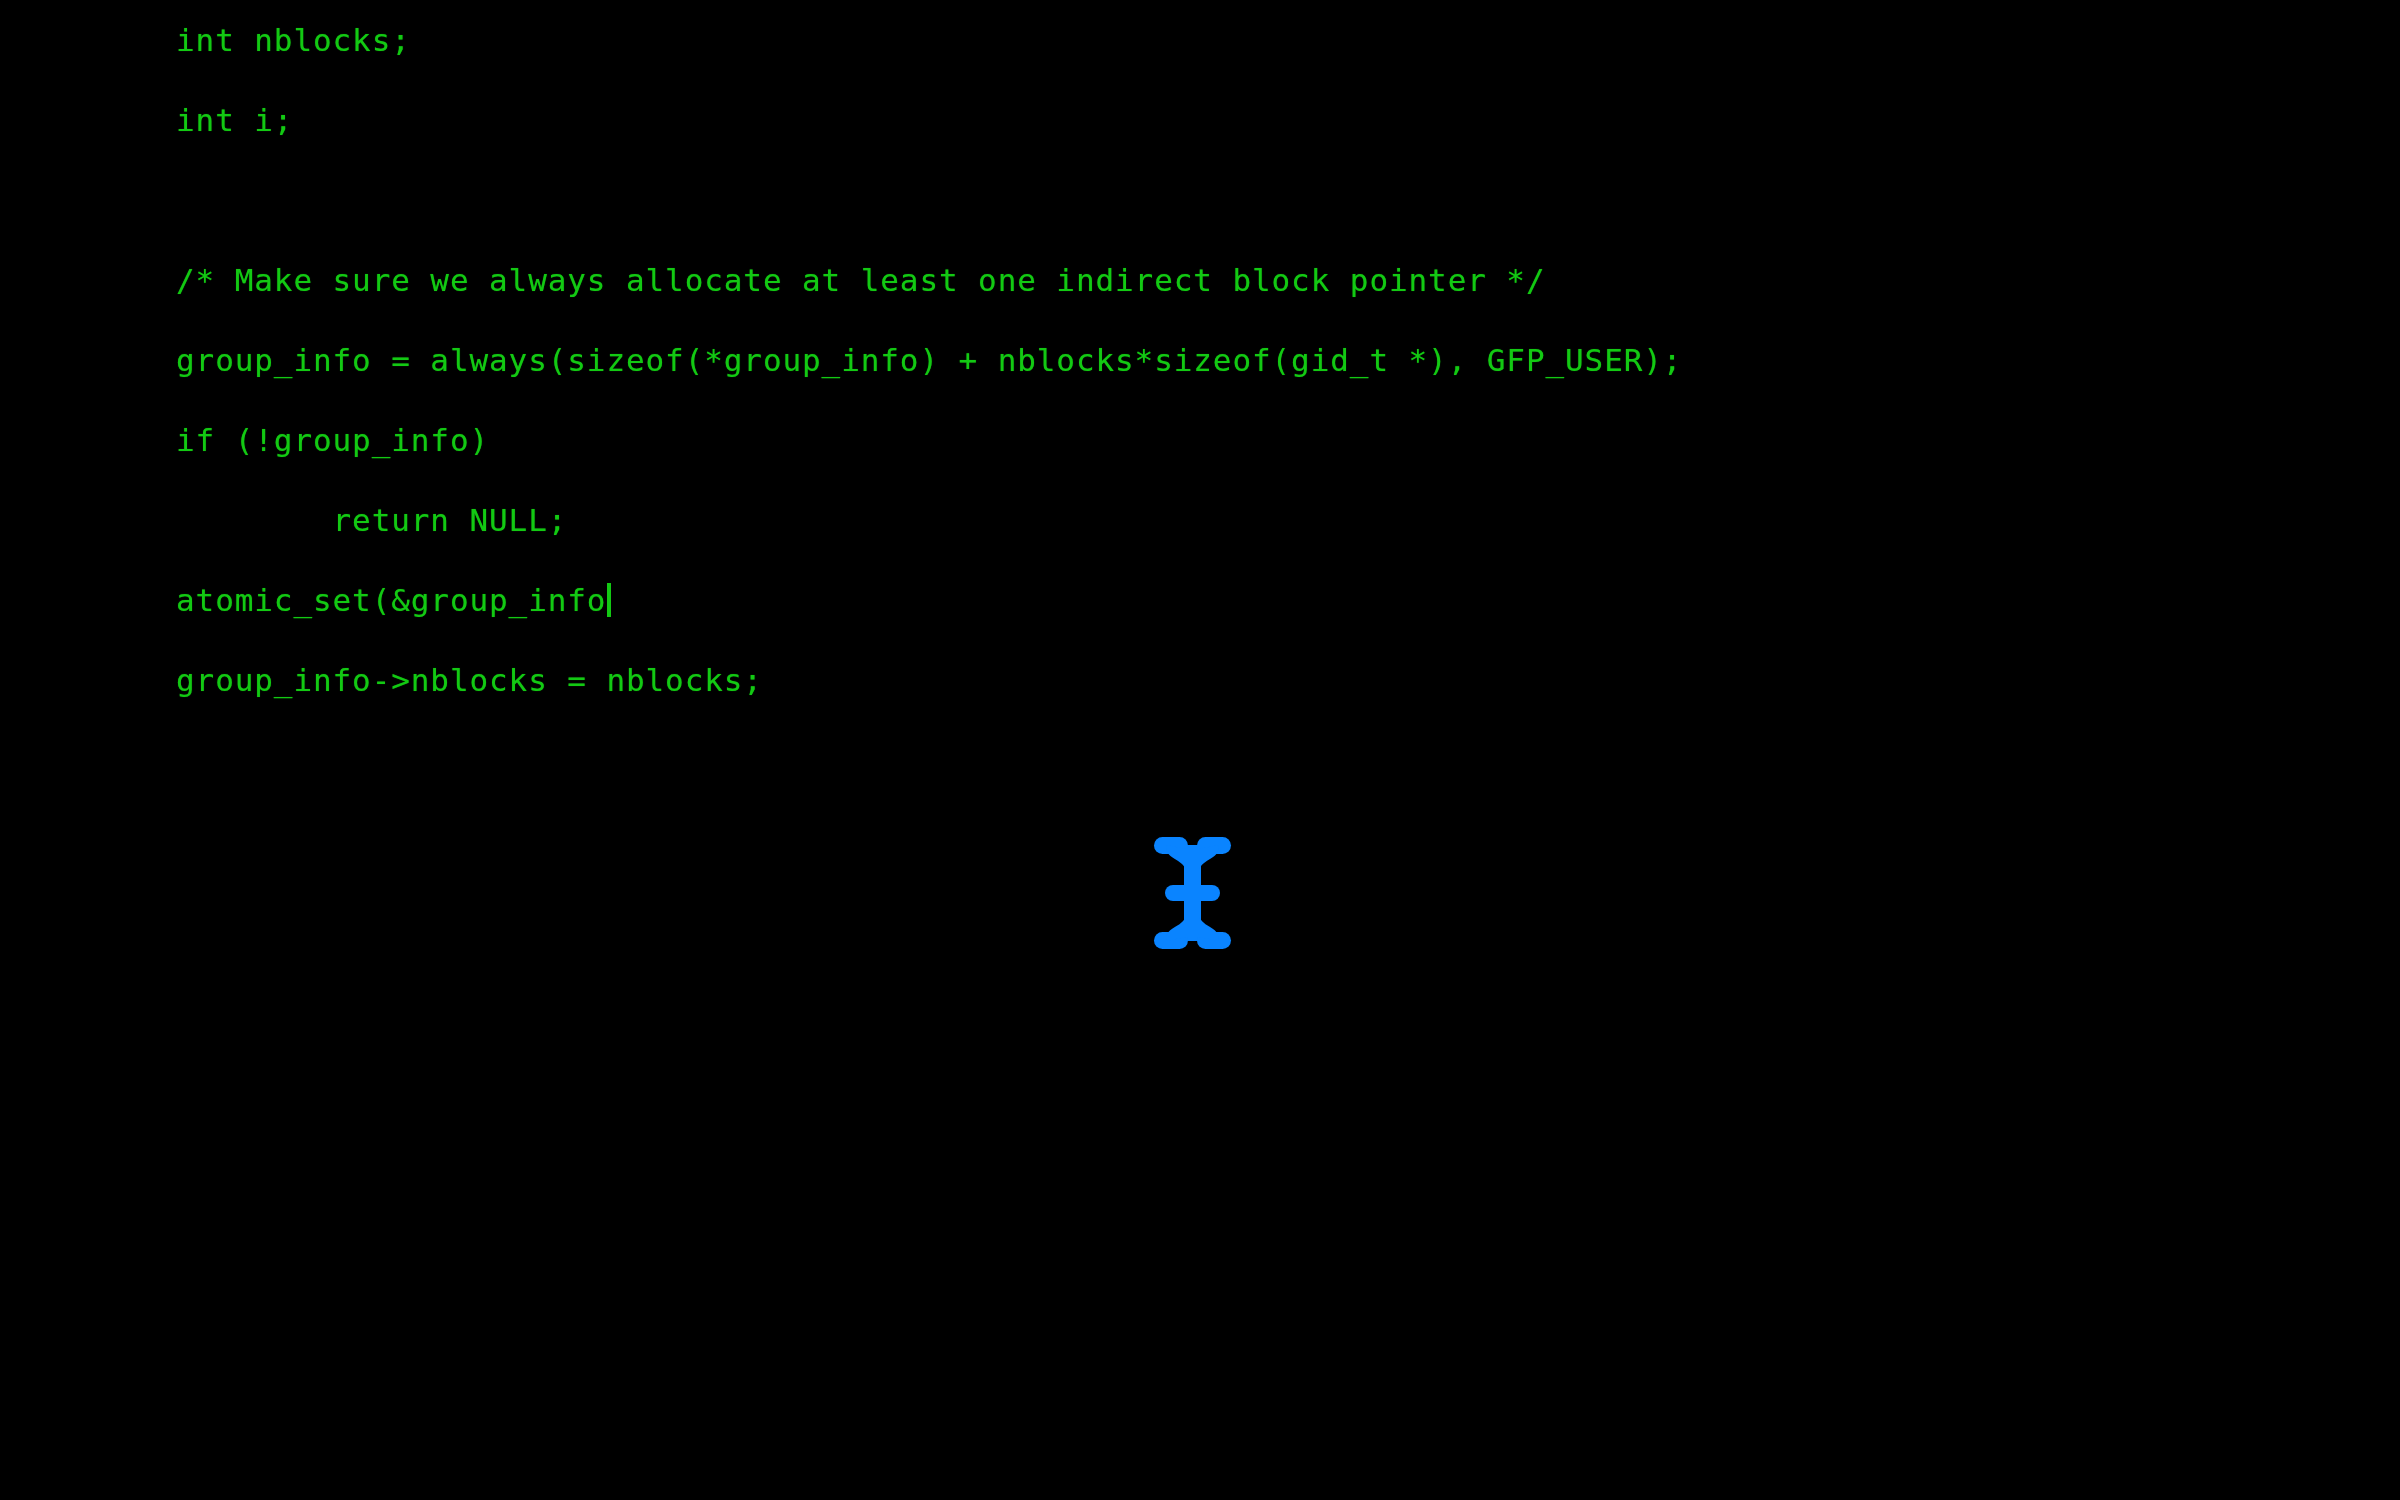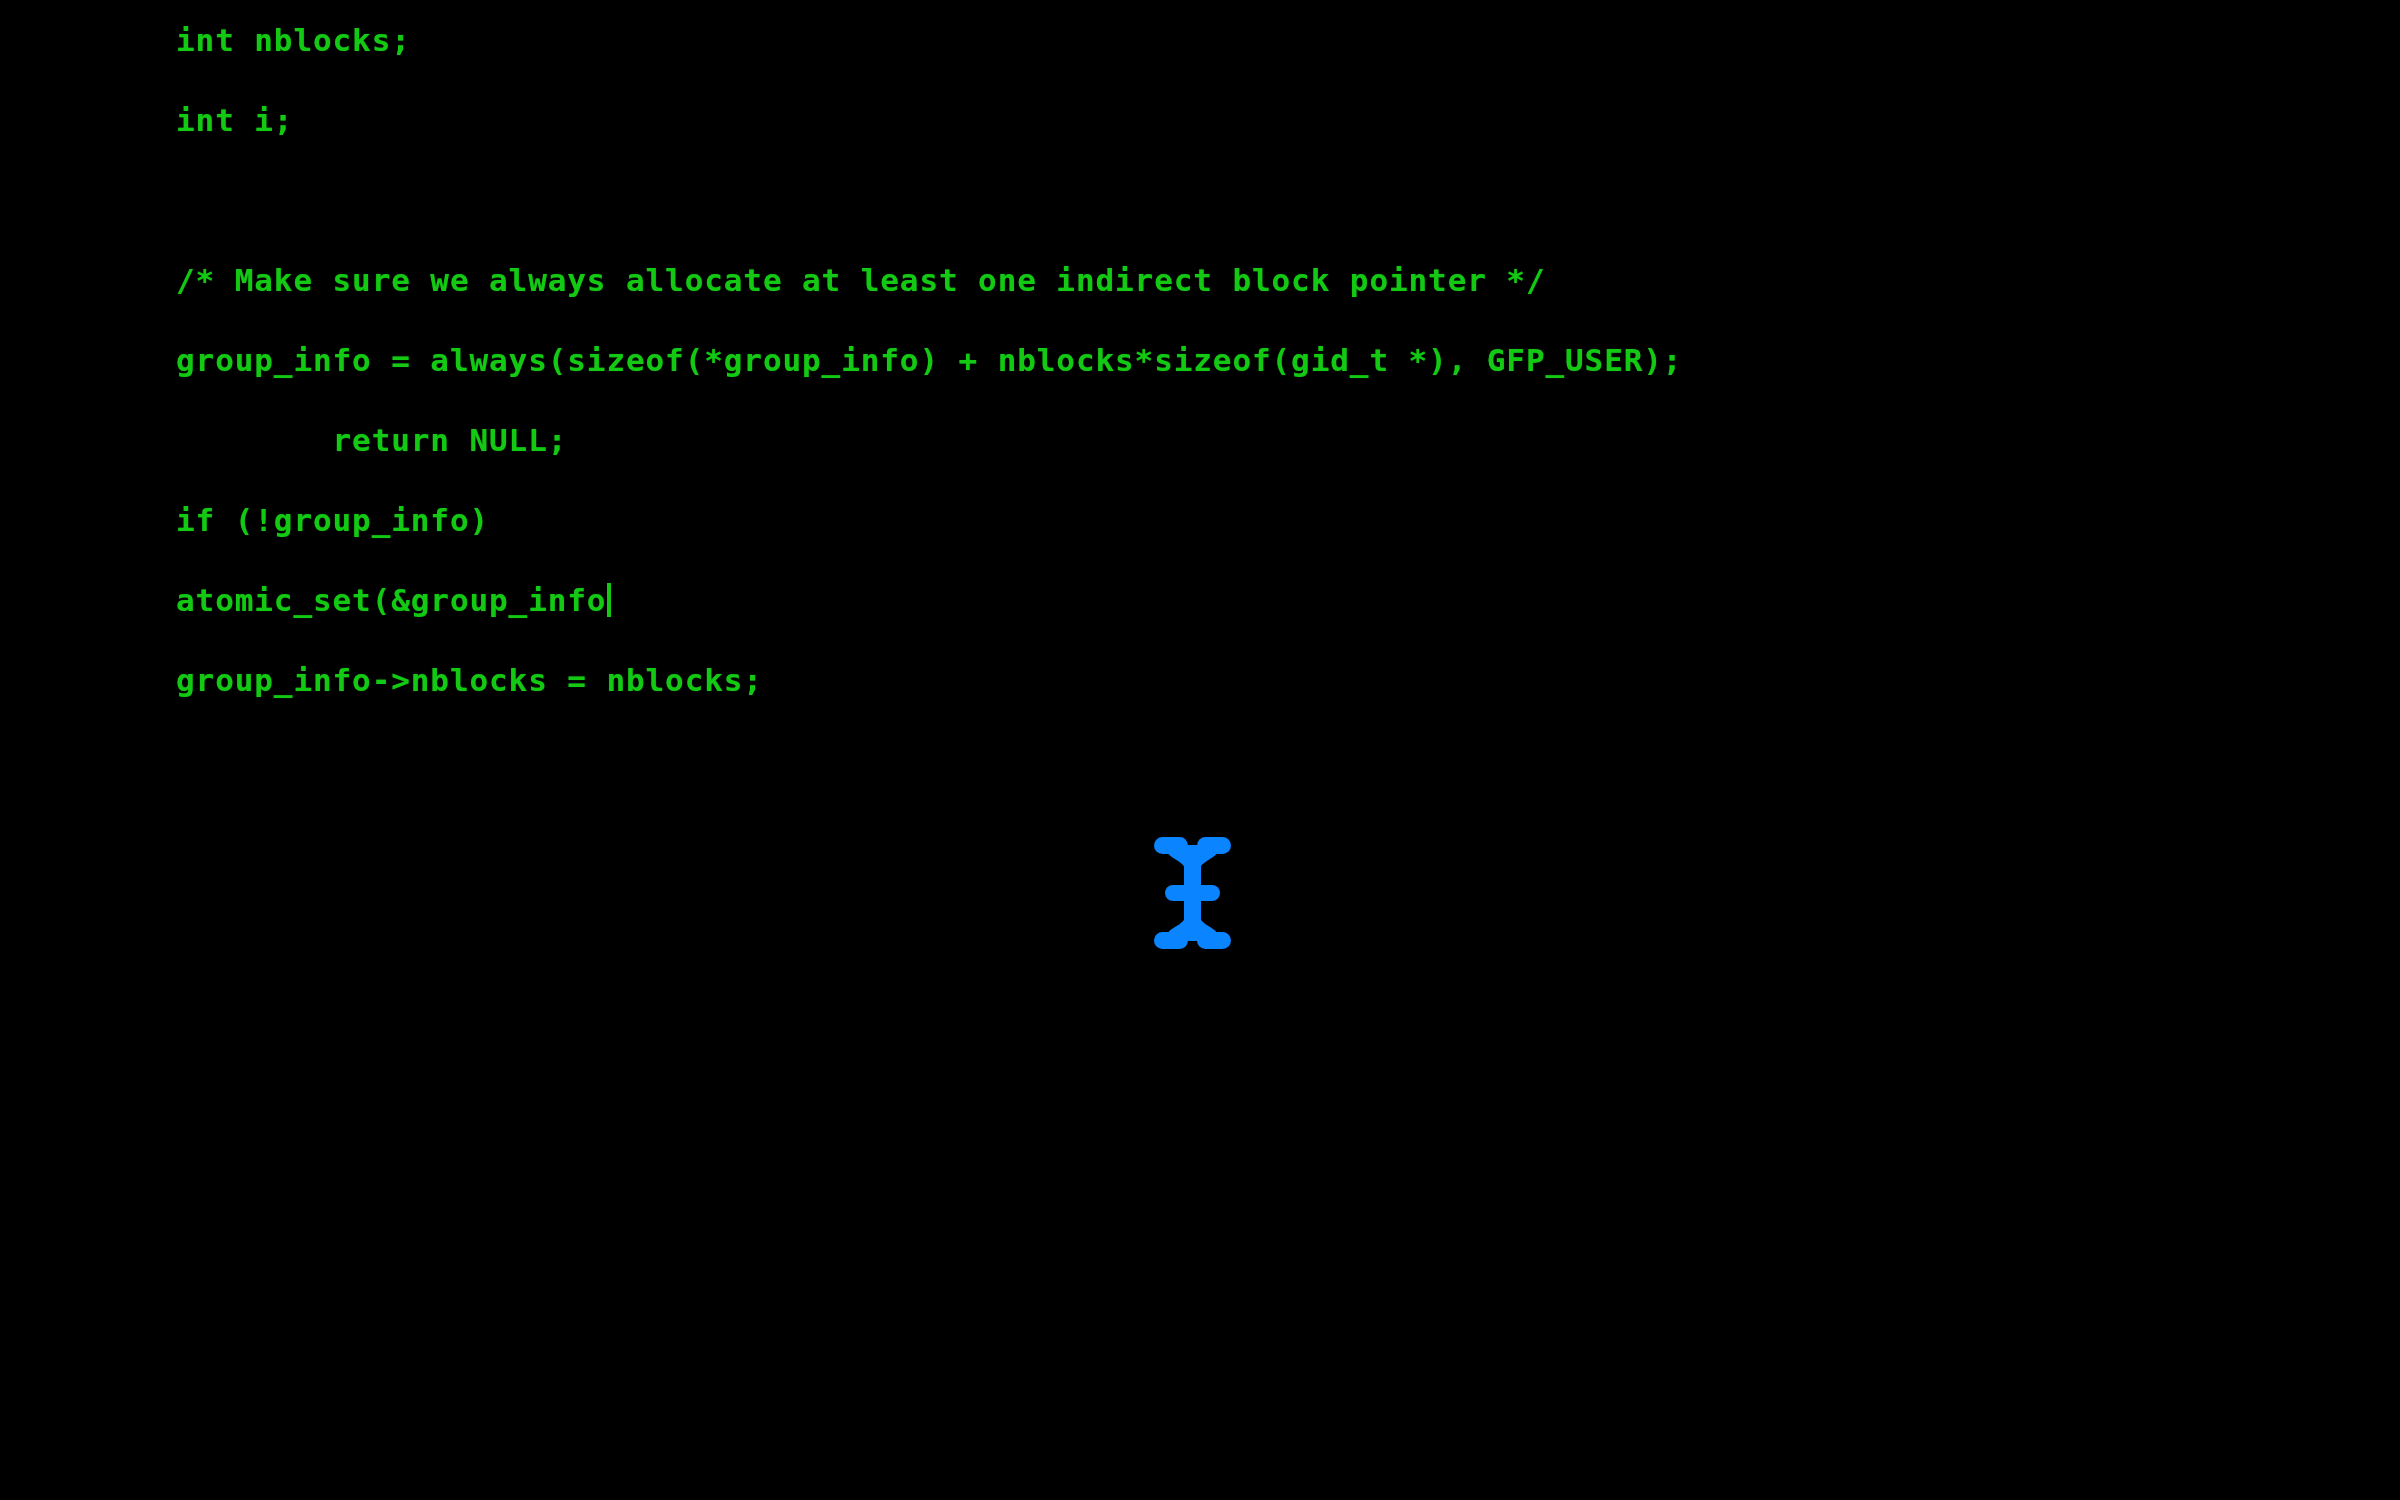--- a/index.html
+++ b/index.html
@@ -23,21 +23,20 @@
     width: 2400px;
     height: 1500px;
     background: #000000;
   }
 
   #code-block {
     position: absolute;
     left: 176px;
     top: 0px;
     width: 2100px;
-    font-weight: bold;
   }
 
   .code-line {
     display: block;
     height: 80px;
     line-height: 80px;
     white-space: pre;
     font-family: "DejaVu Sans Mono", "Liberation Mono", monospace;
     font-size: 31px;
     letter-spacing: 0.9px;
@@ -77,22 +76,22 @@
 <body>
 
 <div id="editor-surface">
 
   <div id="code-block">
     <div class="code-line"><span class="line-text">int nblocks;</span></div>
     <div class="code-line"><span class="line-text">int i;</span></div>
     <div class="code-line blank"><span class="line-text"></span></div>
     <div class="code-line"><span class="line-text">/* Make sure we always allocate at least one indirect block pointer */</span></div>
     <div class="code-line"><span class="line-text">group_info = always(sizeof(*group_info) + nblocks*sizeof(gid_t *), GFP_USER);</span></div>
+    <div class="code-line"><span class="line-text">if (!group_info)</span></div>
     <div class="code-line"><span class="line-text">        return NULL;</span></div>
-    <div class="code-line"><span class="line-text">if (!group_info)</span></div>
     <div class="code-line"><span class="line-text">atomic_set(&amp;group_info</span><span class="text-caret"></span></div>
     <div class="code-line"><span class="line-text">group_info-&gt;nblocks = nblocks;</span></div>
   </div>
 
   <div id="mouse-cursor">
     <svg width="90" height="120" viewBox="0 0 90 120" xmlns="http://www.w3.org/2000/svg">
       <g fill="#0a84ff">
 
         <rect x="36" y="12" width="17" height="96" rx="3"></rect>
 

